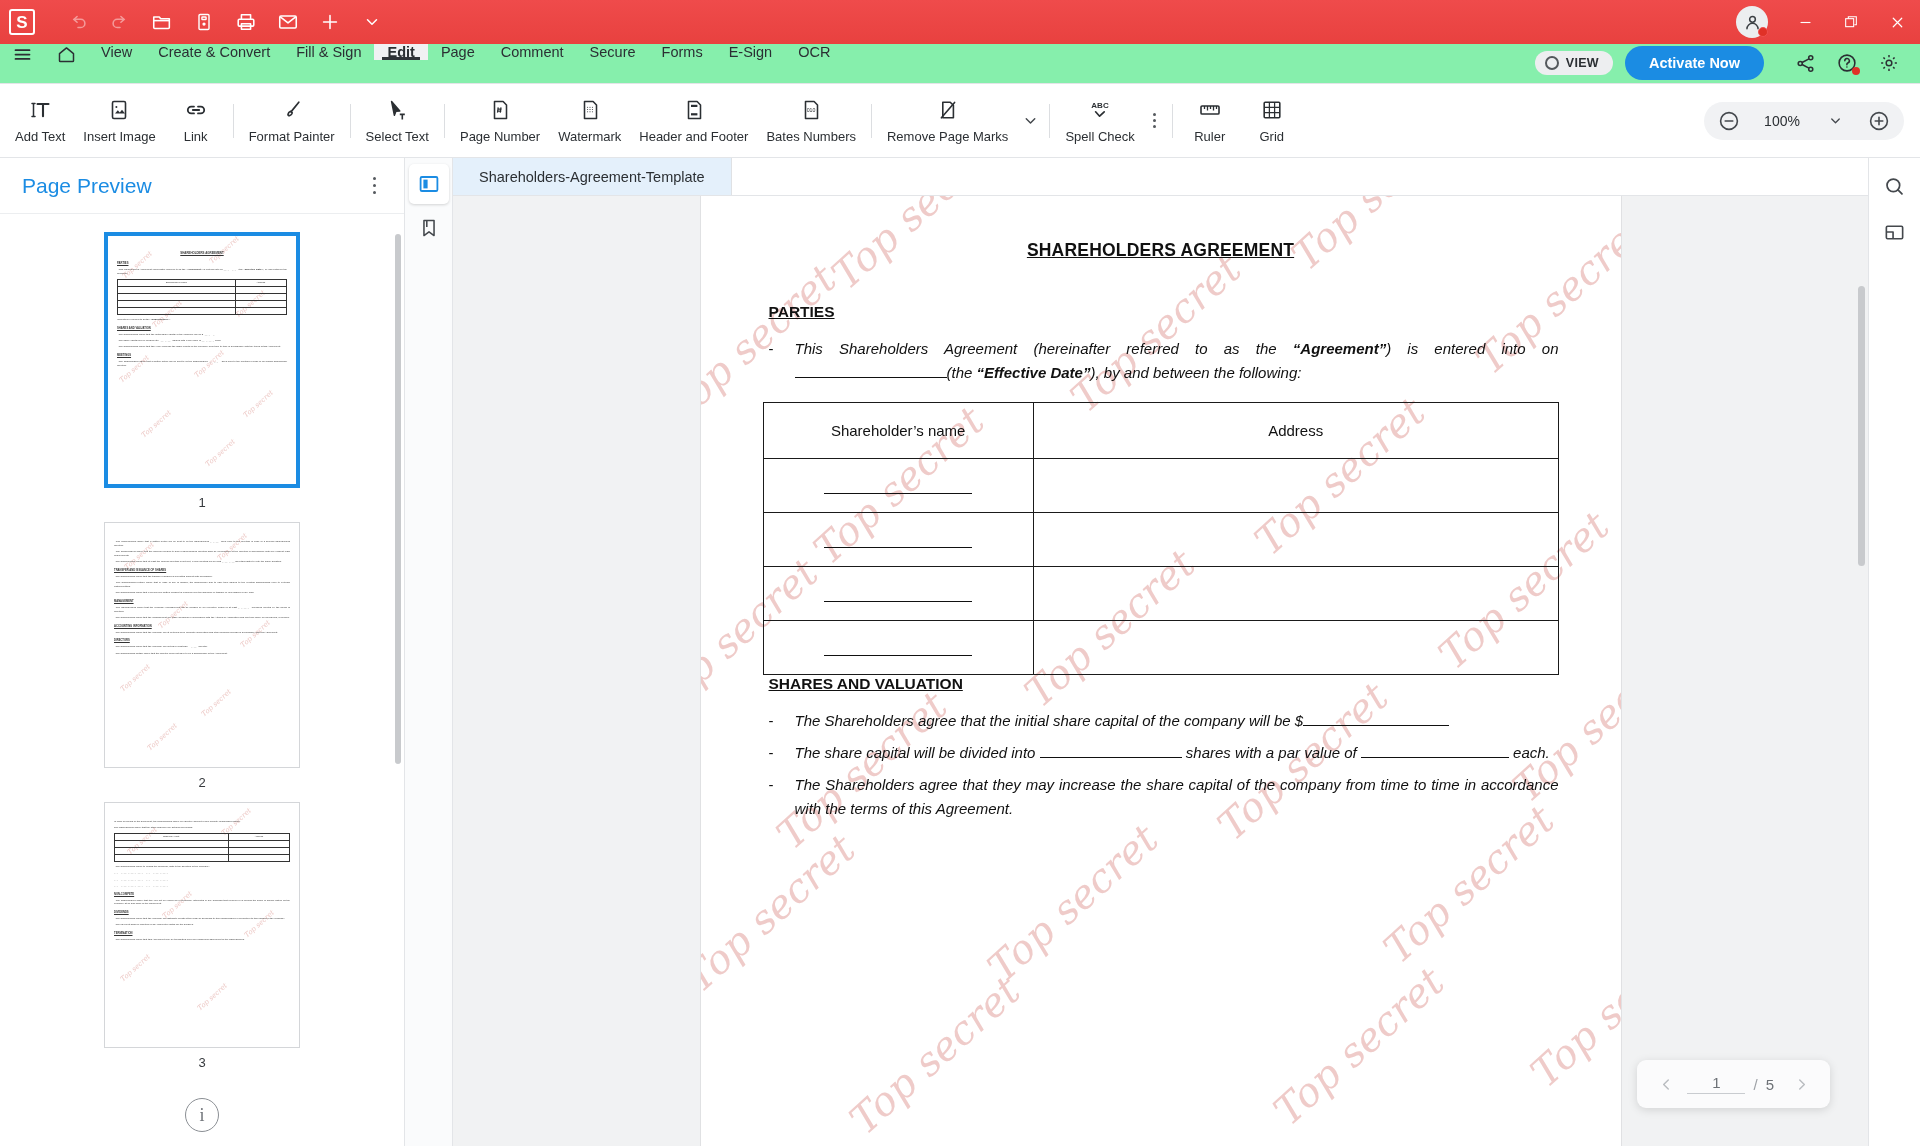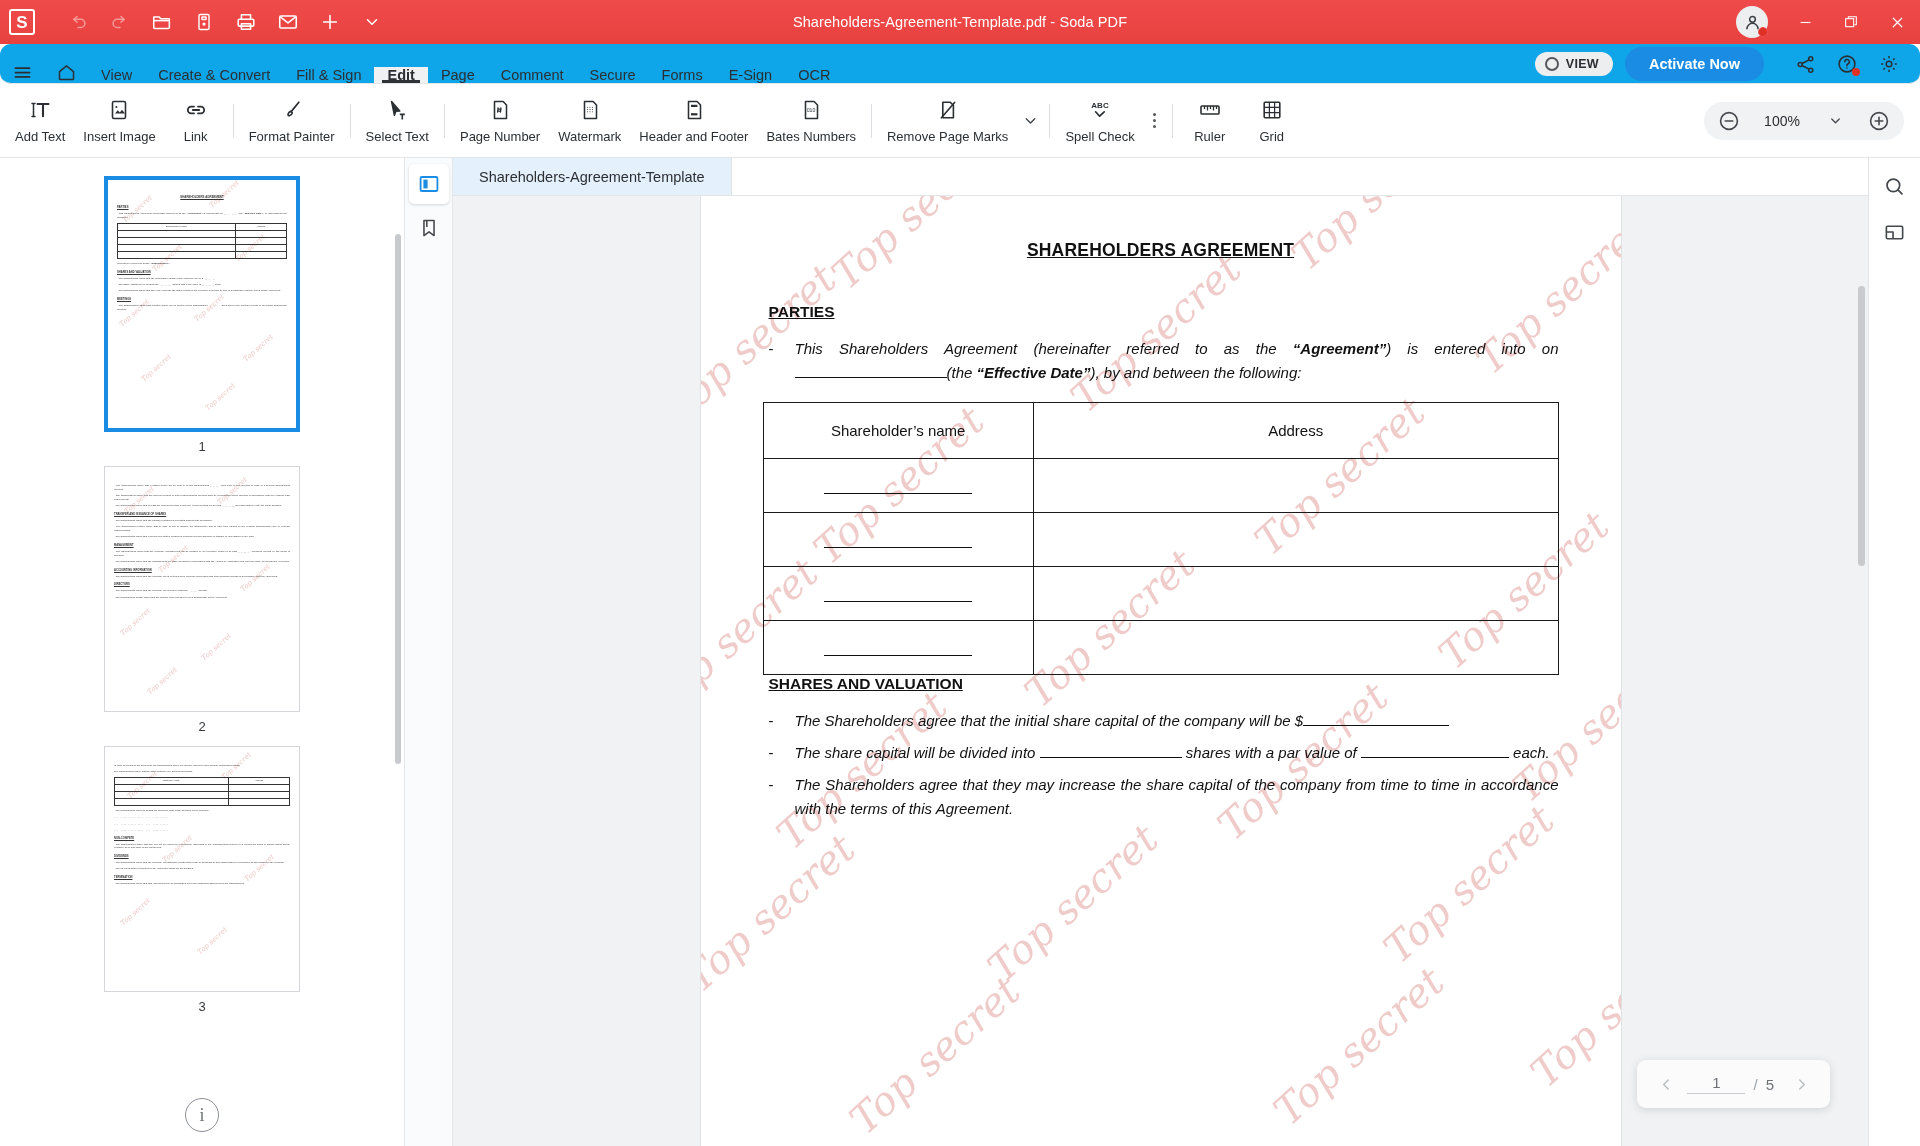--- a/index.html
+++ b/index.html
@@ -46,24 +46,23 @@
     position: absolute; right: 0px; bottom: 1px; width: 10px; height: 10px;
     border-radius: 50%; background: #e03127; border: 1.5px solid #f05050;
   }
   .wbtn {
     width: 46px; height: 44px; display: flex; align-items: center; justify-content: center;
     cursor: pointer;
   }
 
   
   .menubar {
-    height: 40px; flex: 0 0 40px; background: #0ea5e9;
-    display: flex; align-items: flex-end; border-bottom: 1px solid #e3e5e8;
+    height: 40px; flex: 0 0 40px; background: #86efac;
+    display: flex; align-items: flex-start; border-bottom: 1px solid #e3e5e8;
     position: relative;
-    border-radius: 11px;
   }
   .mb-icon {
     width: 44px; display: flex; align-items: center; justify-content: center; cursor: pointer;
   }
   .menu-items { display: flex; align-items: stretch; }
   .menu-item {
     padding: 0 13px; display: flex; align-items: center; justify-content: center;
     font-size: 14.5px; color: #2b2f33; cursor: pointer; position: relative;
   }
   .menu-item.active { background: #f0f1f3; font-weight: bold; }
@@ -282,21 +281,20 @@
             <path d="M12 5v14M5 12h14"></path>
           </svg>
       </div>
       <div class="tb-btn">
         <svg width="18" height="18" viewBox="0 0 24 24" fill="none" stroke="#fff" stroke-width="2" stroke-linecap="round" stroke-linejoin="round">
             <path d="M6 9l6 6 6-6"></path>
           </svg>
       </div>
     </div>
 
-    <div class="title-text">Shareholders-Agreement-Template.pdf   -   Soda PDF</div>
 
     <div class="tb-right">
       <div class="avatar-wrap">
         <div class="avatar">
           <svg width="19" height="19" viewBox="0 0 24 24" fill="none" stroke="#3c4045" stroke-width="1.9" stroke-linecap="round">
               <circle cx="12" cy="8" r="3.6"></circle>
               <path d="M5 20a7 7 0 0 1 14 0"></path>
             </svg>
         </div>
         <div class="avatar-dot"></div>
@@ -560,20 +558,28 @@
             <circle cx="12" cy="12" r="8.4"></circle>
             <path d="M8.2 12h7.6M12 8.2v7.6"></path>
           </svg>
       </div>
     </div>
   </div>
 
   <div class="body">
 
     <div class="sidebar">
+      <div class="sb-head">
+        <div class="sb-title">Page Preview</div>
+        <div class="sb-kebab">
+            <i></i>
+            <i></i>
+            <i></i>
+          </div>
+      </div>
 
       <div class="thumbs">
 
         <div class="thumb-item">
           <div class="thumb-page selected" style="height:256px">
             <div class="mini-wm">
               <span style="left:6%;top:10%">Top secret</span>
                 <span style="left:52%;top:4%">Top secret</span>
               <span style="left:22%;top:30%">Top secret</span>
                 <span style="left:66%;top:26%">Top secret</span>

